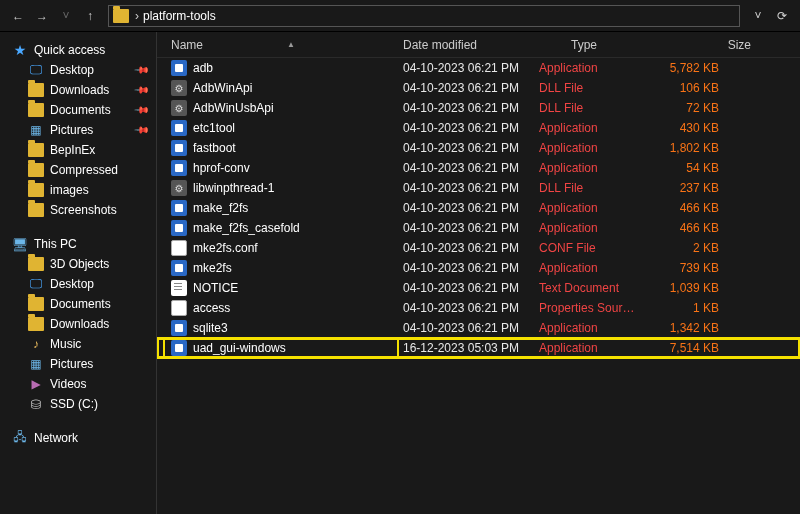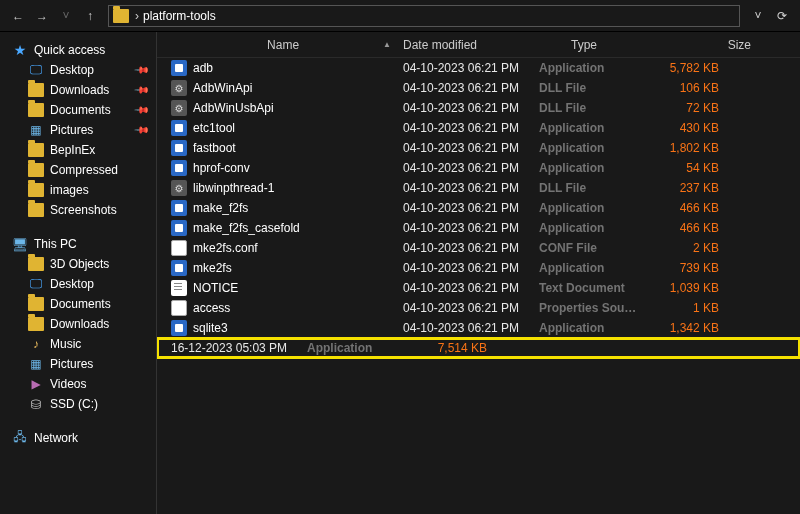--- a/index.html
+++ b/index.html
@@ -28,33 +28,33 @@
 .sb-ico.disk { font-size: 13px; color: #bbb; }
 .sb-ico.music { color: #e6b85c; font-size:12px; }
 .sb-ico.pics { color: #6cb6e8; font-size:12px; }
 .sb-ico.vids { color: #b86cb3; font-size:12px; }
 .sb-ico.net { color: #6cb6e8; font-size:12px; }
 .sb-pin { margin-left: auto; margin-right: 8px; color: #888; transform: rotate(45deg); font-size: 10px; }
 .sb-spacer { height: 14px; }
 
 .content { flex: 1; border-left: 1px solid #333; display: flex; flex-direction: column; overflow: hidden; }
 .headers { display: flex; height: 26px; align-items: center; border-bottom: 1px solid #2a2a2a; color: #ccc; padding-left: 8px; }
-.th { padding: 0 6px; justify-content: flex-end; }
+.th { padding: 0 6px; }
 .th-name { width: 232px; display:flex; align-items:center; }
 .th-date { width: 136px; }
 .th-type { width: 112px; margin-left: 32px; }
 .th-size { width: 90px; text-align: right; padding-right: 16px; }
 .sort-arrow { margin-left: 84px; color: #999; font-size: 8px; }
 
 .files { flex: 1; overflow-y: auto; }
 .frow { display: flex; height: 20px; align-items: center; padding-left: 8px; cursor: pointer; }
 .fcell { padding: 0 6px; white-space: nowrap; overflow: hidden; text-overflow: ellipsis; color: #fff; }
 .fc-name { width: 232px; display: flex; align-items: center; }
 .fc-date { width: 136px; color: #e8e8e8; }
-.fc-type { width: 112px; color: #737373; font-weight: bold; }
+.fc-type { width: 112px; color: #ef4444; }
 .fc-size { width: 90px; text-align: right; padding-right: 16px; color: #f97316; }
 .ficon { width: 16px; height: 16px; margin-right: 6px; display: flex; align-items: center; justify-content: center; font-size: 11px; border-radius: 2px; flex-shrink:0; }
 .ficon.exe { background: #2a68c4; position: relative; }
 .ficon.exe::after { content: ""; position: absolute; width: 8px; height: 8px; background: #fff; border-radius: 1px; }
 .ficon.dll { background: #555; color: #ddd; font-size: 9px; }
 .ficon.dll::after { content: "⚙"; font-size: 10px; }
 .ficon.conf { background: #fff; border: 1px solid #aaa; color: #555; font-size: 8px; }
 .ficon.txt { background: #fff; position: relative; }
 .ficon.txt::after { content: ""; position: absolute; left: 3px; top: 3px; width: 8px; height: 1px; background: #888; box-shadow: 0 3px 0 #888, 0 6px 0 #888; }
 .ficon.unk { background: #fff; border: 1px solid #aaa; }
@@ -300,19 +300,23 @@
         <div class="frow">
           <div class="fcell fc-name">
             <span class="ficon exe"></span>
             <span>sqlite3</span>
           </div>
           <div class="fcell fc-date">04-10-2023 06:21 PM</div>
           <div class="fcell fc-type">Application</div>
           <div class="fcell fc-size">1,342 KB</div>
         </div>
         <div class="frow highlight">
+          <div class="fcell fc-name">
+            <span class="ficon exe"></span>
+            <span>uad_gui-windows</span>
+          </div>
           <div class="fcell fc-date">16-12-2023 05:03 PM</div>
           <div class="fcell fc-type">Application</div>
           <div class="fcell fc-size">7,514 KB</div>
         </div>
       </div>
   </div>
 </div>
 
 </body></html>

